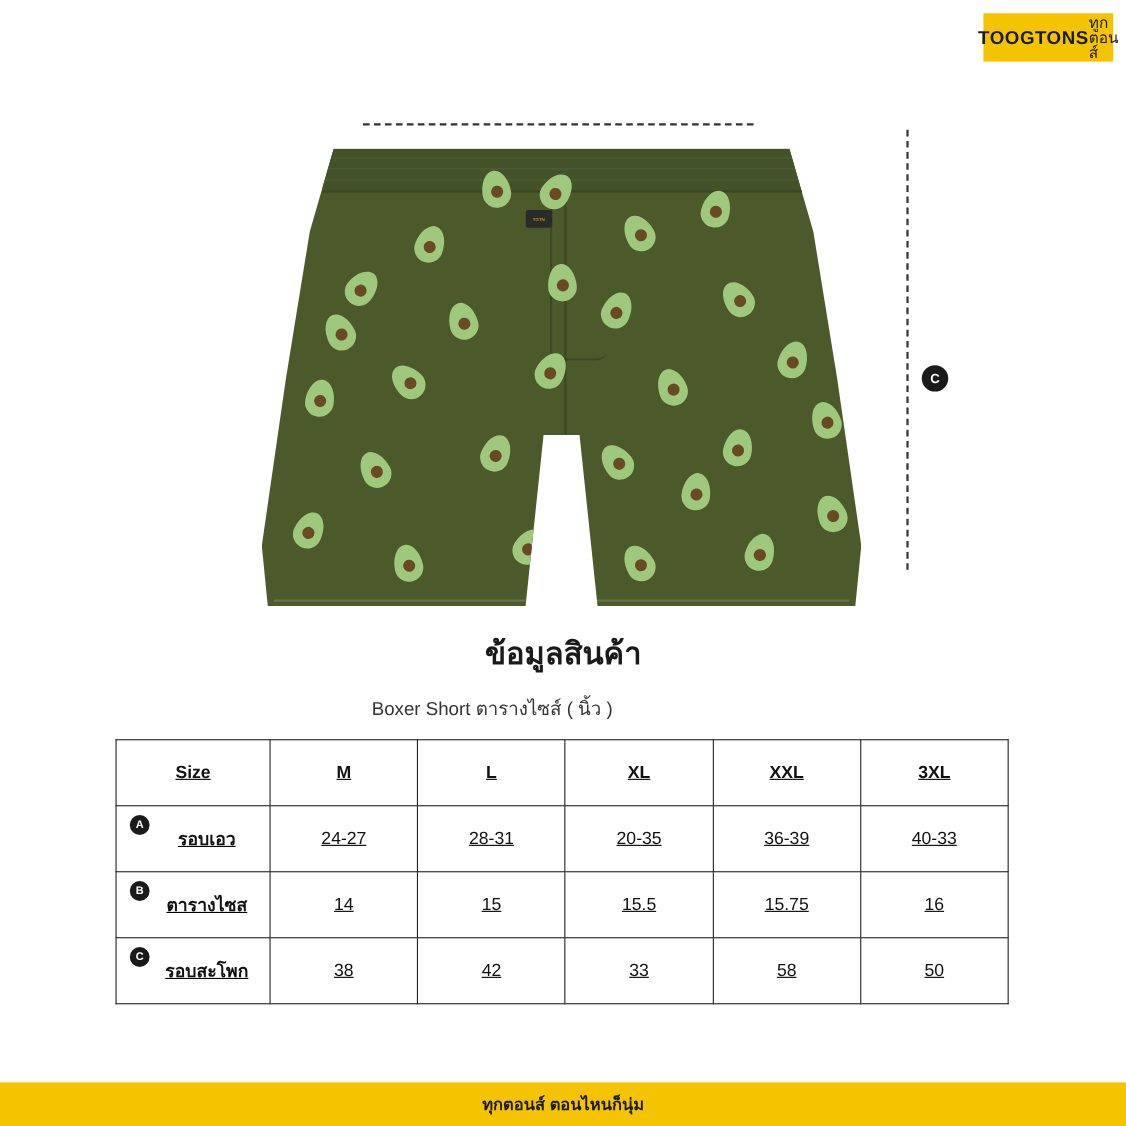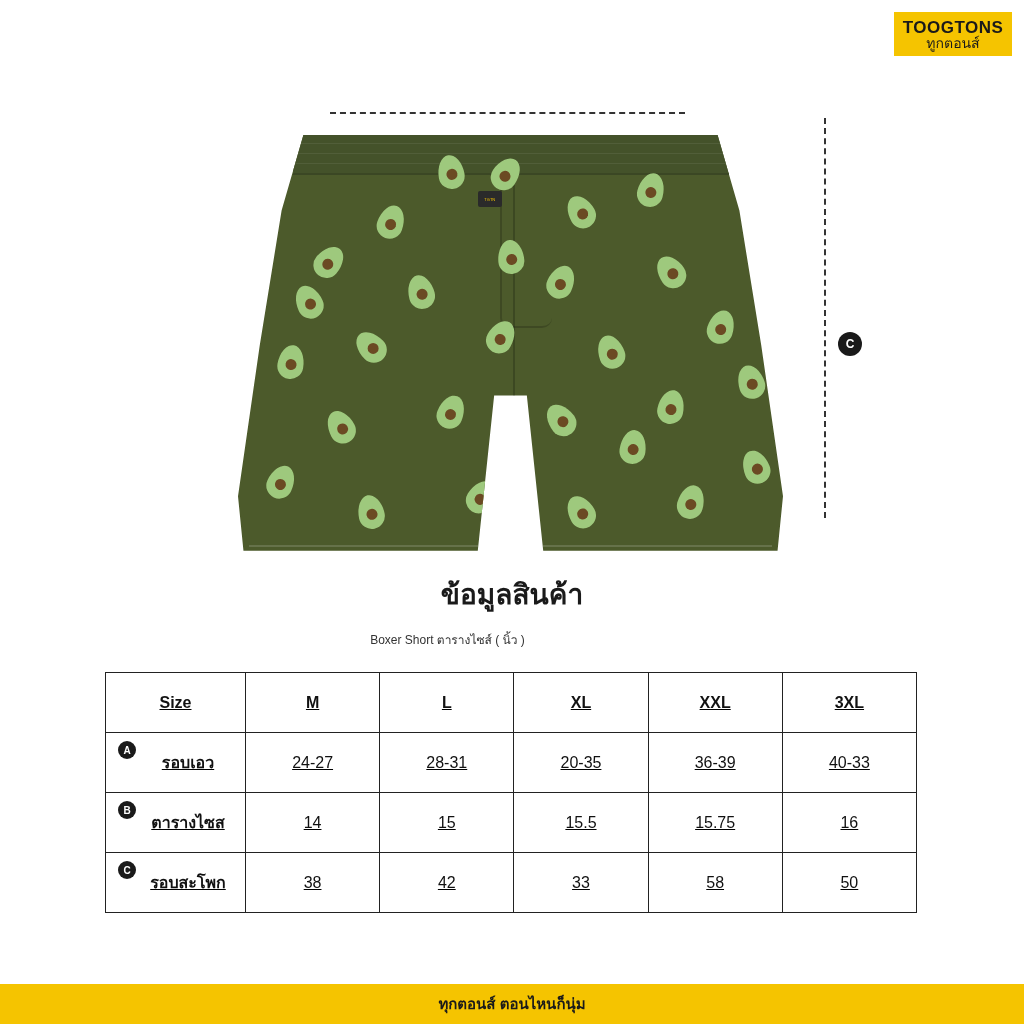--- a/index.html
+++ b/index.html
@@ -16,21 +16,21 @@
     background: #ffffff;
   }
 
   
   .logo {
     position: absolute;
     top: 12px; right: 12px;
     width: 118px; height: 44px;
     background: #F5C400;
     display: flex;
-    flex-direction: column;
+    flex-direction: row;
     align-items: center;
     justify-content: center;
     line-height: 1;
   }
   .logo-main {
     font-size: 17px;
     font-weight: bold;
     letter-spacing: 0.5px;
     color: #1a1a1a;
   }
@@ -163,21 +163,21 @@
     text-align: center;
     font-size: 28px;
     font-weight: bold;
     color: #1a1a1a;
   }
   .subtitle {
     position: absolute;
     left: 0; top: 630px;
     width: 895px;
     text-align: center;
-    font-size: 12px;
+    font-size: 17px;
     color: #333;
   }
 
   
   .table-wrap {
     position: absolute;
     left: 105px; top: 672px;
     width: 812px;
     text-decoration: underline;
   }

